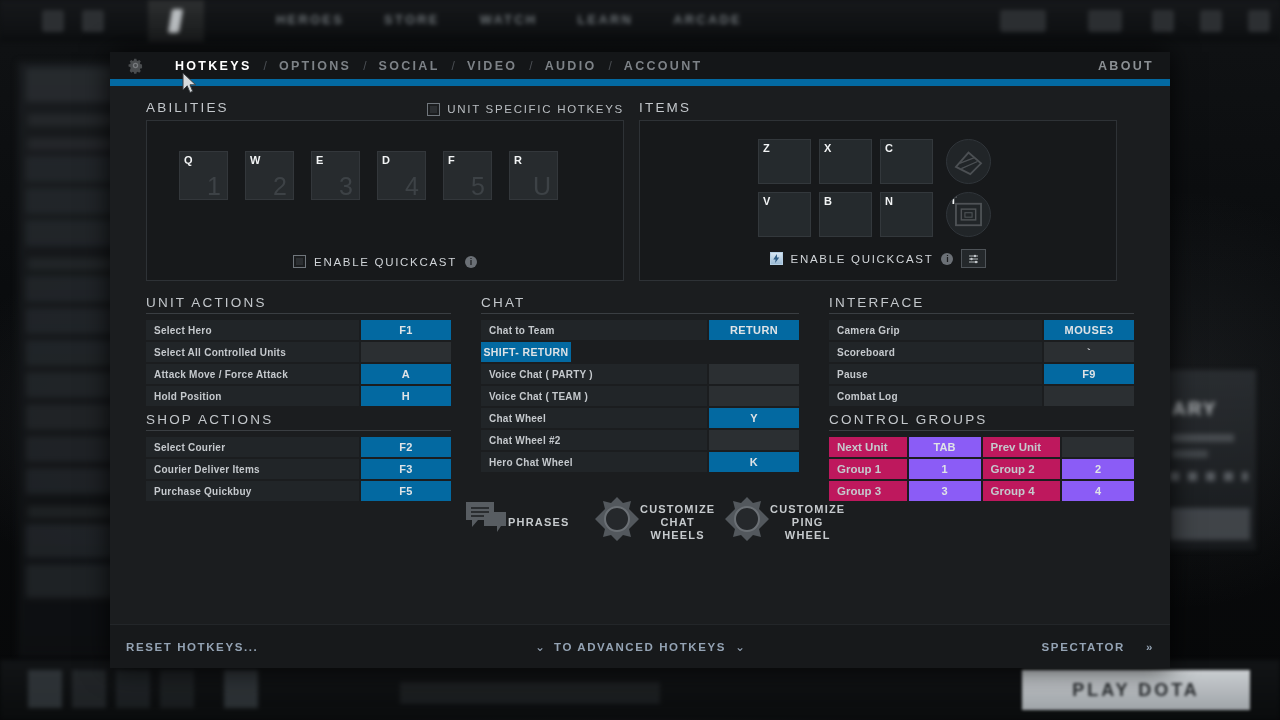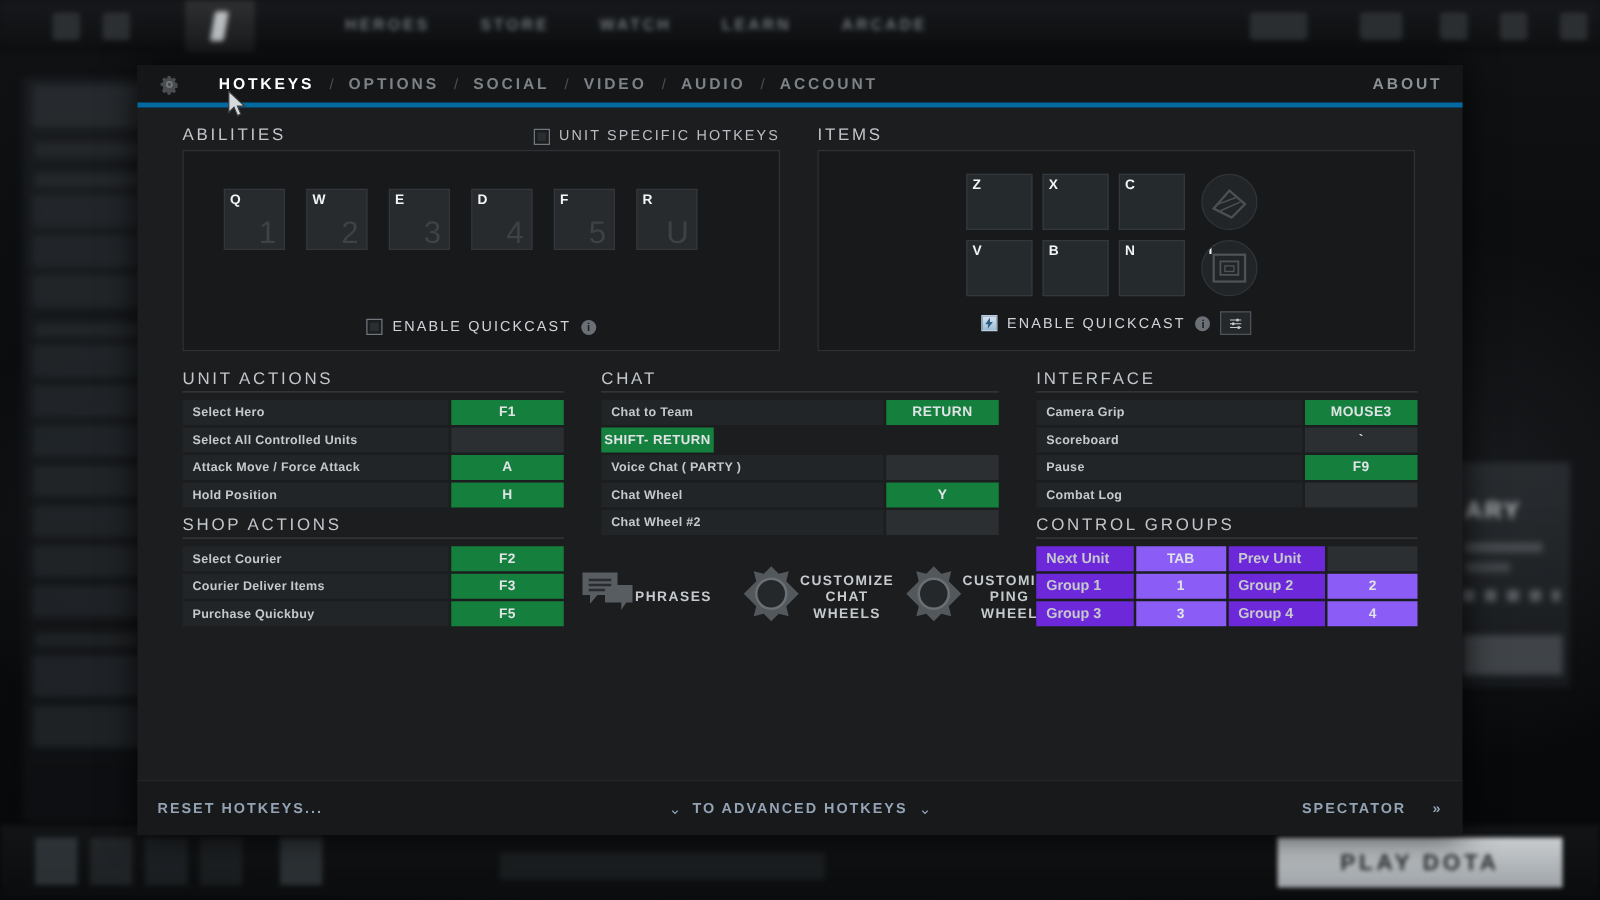--- a/index.html
+++ b/index.html
@@ -81,21 +81,21 @@
   .dialog {
     position: absolute; left: 110px; top: 52px; width: 1060px; height: 616px;
     background: #1b1d1f;
     box-shadow: 0 0 26px rgba(0,0,0,0.85);
     color: #c8ccd0;
   }
 
   .tabbar {
     height: 34px; background: #141618;
     display: flex; align-items: center; padding: 0 16px;
-    border-bottom: 4px solid #0369a1;
+    border-bottom: 7px solid #0369a1;
   }
   .gear-icon { width: 19px; height: 19px; flex: 0 0 auto; margin-right: 18px; opacity: .62; }
   .tabs { display: flex; align-items: center; gap: 0; }
   .tab {
     color: #7d8287; font-size: 12.5px; letter-spacing: 2.3px; font-weight: bold;
     padding: 0 12px; cursor: pointer;
   }
   .tab.active { color: #ffffff; }
   .tab-sep { color: #4c5055; font-size: 12px; }
   .about {
@@ -106,21 +106,21 @@
 
   .body { position: relative; padding: 12px 36px 0 36px; }
 
   .sec-head {
     color: #c3c7cb; font-size: 13.5px; letter-spacing: 2.2px;
     padding-bottom: 3px;
   }
   .sec-head.under { border-bottom: 1px solid #3a3e42; margin-bottom: 6px; }
 
   
-  .top-row { display: flex; gap: 30px; }
+  .top-row { display: flex; gap: 15px; }
   .panel-col { position: relative; }
   .panel-col.abilities { width: 478px; }
   .panel-col.items { width: 478px; }
 
   .panel-header { display: flex; align-items: center; height: 22px; }
   .usk {
     margin-left: auto; display: flex; align-items: center; gap: 7px;
     color: #b9bdc1; font-size: 11.5px; letter-spacing: 1.7px; cursor: pointer;
   }
 
@@ -186,30 +186,30 @@
   
   .cols { display: flex; gap: 30px; margin-top: 14px; }
   .col { width: 318px; }
 
   .bindrow { display: flex; gap: 2px; margin-bottom: 2px; height: 20px; }
   .bind-label {
     flex: 1 1 auto; background: #212528; display: flex; align-items: center;
     padding-left: 8px; color: #c5c9cd; font-size: 10px; font-weight: bold; letter-spacing: .25px;
   }
   .bind-key {
-    width: 90px; flex: 0 0 90px; background: #15803d;
+    width: 90px; flex: 0 0 90px; background: #0369a1;
     display: flex; align-items: center; justify-content: center;
     color: #dfe3e6; font-size: 11px; font-weight: bold; letter-spacing: .4px;
   }
   .bind-key.empty { background: #2b2f32; }
 
   
   .cg-row { display: flex; gap: 2px; margin-bottom: 2px; height: 20px; }
   .cg-label {
-    flex: 1 1 auto; background: #6d28d9; display: flex; align-items: center;
+    flex: 1 1 auto; background: #be185d; display: flex; align-items: center;
     padding-left: 8px; color: #c5c9cd; font-size: 11.5px; font-weight: bold;
   }
   .cg-key {
     width: 72px; flex: 0 0 72px; background: #8b5cf6;
     display: flex; align-items: center; justify-content: center;
     color: #dfe3e6; font-size: 11px; font-weight: bold;
   }
   .cg-key.empty { background: #2b2f32; }
 
   
@@ -491,26 +491,34 @@
           <span class="bind-key">RETURN</span>
         </div>
         <div class="bindrow">
           <span class="bind-key" style="font-size:10.5px">SHIFT- RETURN</span>
         </div>
         <div class="bindrow">
           <span class="bind-label">Voice Chat ( PARTY )</span>
           <span class="bind-key empty"></span>
         </div>
         <div class="bindrow">
+          <span class="bind-label">Voice Chat ( TEAM )</span>
+          <span class="bind-key empty"></span>
+        </div>
+        <div class="bindrow">
           <span class="bind-label">Chat Wheel</span>
           <span class="bind-key">Y</span>
         </div>
         <div class="bindrow">
           <span class="bind-label">Chat Wheel #2</span>
           <span class="bind-key empty"></span>
+        </div>
+        <div class="bindrow">
+          <span class="bind-label">Hero Chat Wheel</span>
+          <span class="bind-key">K</span>
         </div>
 
         <div class="chat-icons">
           <div class="chat-icon-item">
             <span class="chat-icon-art">
               <svg width="44" height="38" viewBox="0 0 44 38">
                 <path fill="#585d62" d="M2 2h28v18H14l-6 7v-7H2z"></path>
                 <path fill="#585d62" d="M20 12h22v14h-5l-4 6v-6H20z"></path>
                 <g stroke="#2a2d30" stroke-width="2">
                   <line x1="7" y1="8" x2="25" y2="8"></line>

